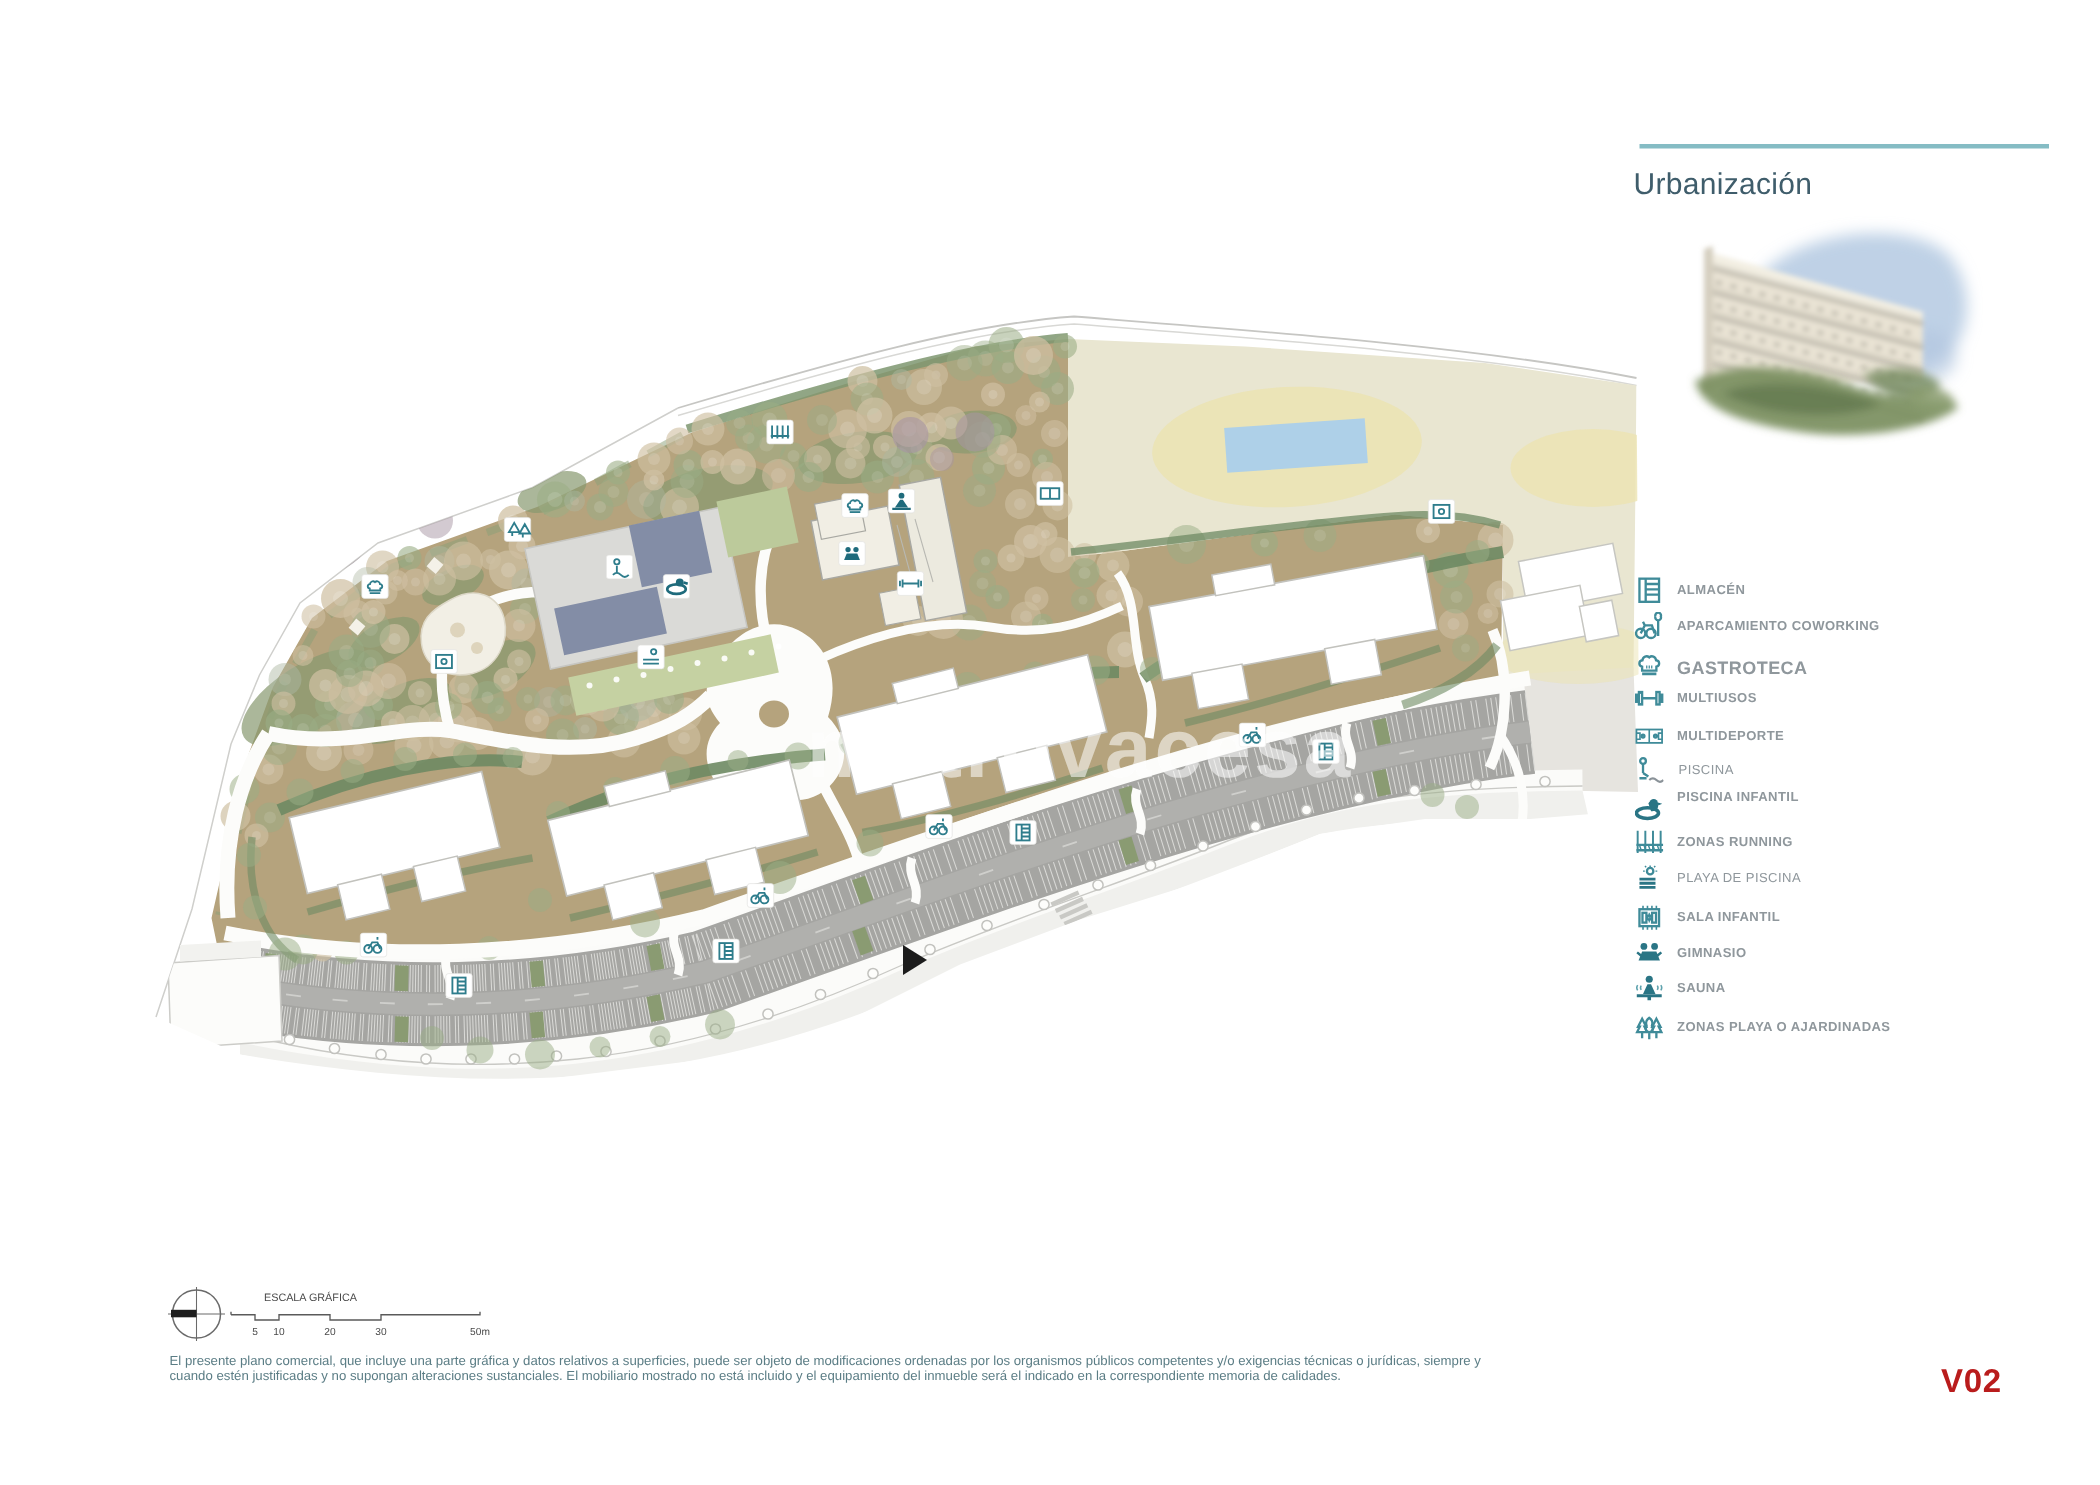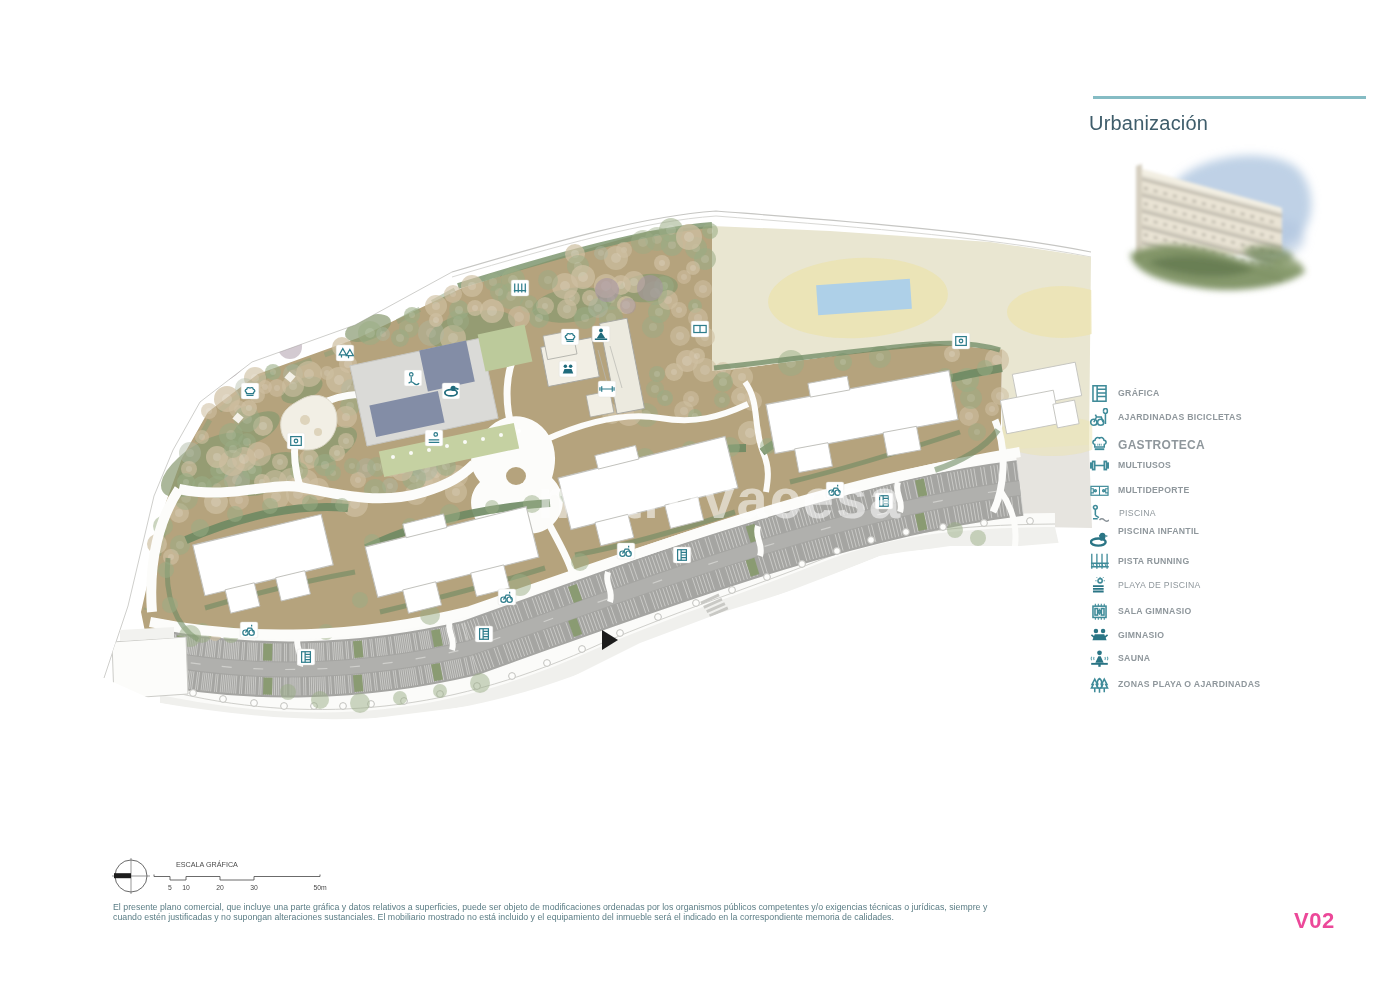--- a/index.html
+++ b/index.html
@@ -713,27 +713,27 @@
         <path d="M8,116 C40,100 85,108 115,120 C145,130 170,126 184,133 C168,148 118,156 78,150 C44,145 12,136 8,116 Z" fill="#7d9162" opacity="0.95"></path>
         <path d="M26,124 C58,112 100,120 132,131 C112,142 58,142 26,124 Z" fill="#5e744c" opacity="0.7"></path>
         <path d="M120,112 C140,104 162,108 172,118 C164,130 138,132 120,112 Z" fill="#71875a" opacity="0.8"></path>
         <path d="M150,124 C165,116 180,122 182,132 C174,141 156,139 150,124 Z" fill="#8a9c6e" opacity="0.85"></path>
       </g>
     </svg></div>
 <div style="position:absolute;left:1090px;top:384px;width:20px;height:20px"><svg width="19" height="19" viewBox="0 0 16 16">
       <rect x="2.5" y="1.5" width="11" height="13" stroke="#3f8b99" fill="none" stroke-width="1.3"></rect>
       <path d="M6,1.5 v13 M6,4.5 h7.5 M6,7.5 h7.5 M6,10.5 h7.5" stroke="#3f8b99" fill="none" stroke-width="1.3"></path>
     </svg></div>
-<div style="position:absolute;left:1118px;top:388px;font-size:8.7px;color:#8f979c;letter-spacing:0.3px;font-weight:bold">GRÁFICA</div>
+<div style="position:absolute;left:1118px;top:388px;font-size:8.7px;color:#8f979c;letter-spacing:0.3px;font-weight:bold">ALMACÉN</div>
 <div style="position:absolute;left:1090px;top:408px;width:20px;height:20px"><svg width="19" height="19" viewBox="0 0 16 16">
       <circle cx="3.2" cy="12" r="2.6" stroke="#3f8b99" fill="none" stroke-width="1.3"></circle>
       <circle cx="9" cy="12" r="2.6" stroke="#3f8b99" fill="none" stroke-width="1.3"></circle>
       <path d="M3.2,12 L5.5,7.5 h4 L11,12 M5.5,7.5 L4.5,5.5 M13,13.5 V4 M11.5,2.5 a1.6,1.6 0 1,1 3,0 a1.6,1.6 0 1,1 -3,0" stroke="#3f8b99" fill="none" stroke-width="1.3"></path>
     </svg></div>
-<div style="position:absolute;left:1118px;top:412px;font-size:8.7px;color:#8f979c;letter-spacing:0.3px;font-weight:bold">AJARDINADAS BICICLETAS</div>
+<div style="position:absolute;left:1118px;top:412px;font-size:8.7px;color:#8f979c;letter-spacing:0.3px;font-weight:bold">APARCAMIENTO COWORKING</div>
 <div style="position:absolute;left:1090px;top:434px;width:20px;height:20px"><svg width="19" height="19" viewBox="0 0 16 16">
       <path d="M4,11 L4,8.8 C1.9,8.4 1.9,5.4 4.2,5.2 C4.4,3.1 6.6,2.3 8,3.6 C9.4,2.3 11.6,3.1 11.8,5.2 C14.1,5.4 14.1,8.4 12,8.8 L12,11 Z" stroke="#3f8b99" fill="none" stroke-width="1.3"></path>
       <path d="M4,12.8 h8" stroke="#3f8b99" stroke-width="1.6" fill="none"></path>
       <path d="M6.6,8.2 v1.6 M8,8.2 v1.6 M9.4,8.2 v1.6" stroke="#3f8b99" stroke-width="0.7" fill="none"></path>
     </svg></div>
 <div style="position:absolute;left:1118px;top:438px;font-size:12px;color:#8f979c;letter-spacing:0.3px;font-weight:bold">GASTROTECA</div>
 <div style="position:absolute;left:1090px;top:456px;width:20px;height:20px"><svg width="19" height="19" viewBox="0 0 16 16">
       <path d="M4,8 h8" stroke="#3f8b99" fill="none" stroke-width="1.3"></path>
       <rect x="2.2" y="4.5" width="1.8" height="7" stroke="#3f8b99" fill="none" stroke-width="1.3"></rect>
       <rect x="12" y="4.5" width="1.8" height="7" stroke="#3f8b99" fill="none" stroke-width="1.3"></rect>
@@ -759,36 +759,36 @@
       <path d="M7.5,5.5 a3,3 0 0,1 5.5,1.5 c0,2 -2,3 -4,3 Z" fill="#2a7585"></path>
       <circle cx="10.5" cy="5.5" r="2.4" fill="#2a7585"></circle>
       <path d="M12.8,5 l2.5,0.8 -2.3,1" fill="#2a7585"></path>
     </svg></div>
 <div style="position:absolute;left:1118px;top:526px;font-size:8.7px;color:#8f979c;letter-spacing:0.3px;font-weight:bold">PISCINA INFANTIL</div>
 <div style="position:absolute;left:1090px;top:552px;width:20px;height:20px"><svg width="19" height="19" viewBox="0 0 16 16">
       <path d="M1.5,1.5 v12.5 M5.8,1.5 v12.5 M10.1,1.5 v12.5 M14.4,1.5 v12.5" stroke="#3f8b99" fill="none" stroke-width="1.1"></path>
       <path d="M0.8,9.5 h15 M0.8,12.5 h15" stroke="#3f8b99" fill="none" stroke-width="1.3"></path>
       <path d="M2.5,9.5 l1,3 M5,9.5 l1,3 M7.5,9.5 l1,3 M10,9.5 l1,3 M12.5,9.5 l1,3" stroke="#3f8b99" stroke-width="0.8" fill="none"></path>
     </svg></div>
-<div style="position:absolute;left:1118px;top:556px;font-size:8.7px;color:#8f979c;letter-spacing:0.3px;font-weight:bold">PISTA RUNNING</div>
+<div style="position:absolute;left:1118px;top:556px;font-size:8.7px;color:#8f979c;letter-spacing:0.3px;font-weight:bold">ZONAS RUNNING</div>
 <div style="position:absolute;left:1090px;top:576px;width:20px;height:20px"><svg width="19" height="19" viewBox="0 0 16 16">
       <circle cx="8.5" cy="4" r="1.8" stroke="#3f8b99" fill="none" stroke-width="1.3"></circle>
       <path d="M8.5,0.8 v1 M5.5,4 h-1 M12.5,4 h-1 M6.3,1.8 l-0.7,-0.7 M10.7,1.8 l0.7,-0.7" stroke="#3f8b99" stroke-width="0.8"></path>
       <path d="M2.5,8.5 h9 M2.5,10.8 h9 M2.5,13.1 h9" stroke="#2a7585" stroke-width="1.6"></path>
     </svg></div>
 <div style="position:absolute;left:1118px;top:580px;font-size:8.7px;color:#8f979c;letter-spacing:0.3px;font-weight:normal">PLAYA DE PISCINA</div>
 <div style="position:absolute;left:1090px;top:602px;width:20px;height:20px"><svg width="19" height="19" viewBox="0 0 16 16">
       <rect x="2.5" y="3.5" width="11" height="9.5" stroke="#3f8b99" fill="none" stroke-width="1.3"></rect>
       <path d="M4.5,1.5 v2 M7,1.5 v2 M9.5,1.5 v2 M12,1.5 v2 M4.5,13 v2 M7,13 v2 M9.5,13 v2 M12,13 v2" stroke="#3f8b99" stroke-width="0.9"></path>
       <rect x="4.2" y="5.5" width="2.2" height="5.5" stroke="#3f8b99" fill="none" stroke-width="1.3"></rect>
       <rect x="9.6" y="5.5" width="2.2" height="5.5" stroke="#3f8b99" fill="none" stroke-width="1.3"></rect>
       <circle cx="8" cy="8.2" r="1.2" stroke="#3f8b99" fill="none" stroke-width="1.3"></circle>
       <path d="M8,5.5 v5.5" stroke="#3f8b99" stroke-width="0.7"></path>
     </svg></div>
-<div style="position:absolute;left:1118px;top:606px;font-size:8.7px;color:#8f979c;letter-spacing:0.3px;font-weight:bold">SALA GIMNASIO</div>
+<div style="position:absolute;left:1118px;top:606px;font-size:8.7px;color:#8f979c;letter-spacing:0.3px;font-weight:bold">SALA INFANTIL</div>
 <div style="position:absolute;left:1090px;top:626px;width:20px;height:20px"><svg width="19" height="19" viewBox="0 0 16 16">
       <circle cx="5" cy="4.2" r="1.9" fill="#2a7585"></circle>
       <circle cx="11" cy="4.2" r="1.9" fill="#2a7585"></circle>
       <path d="M2,12 l2,-5 h8 l2,5 Z" fill="#2a7585"></path>
       <path d="M1.2,7.5 l2.5,2 M14.8,7.5 l-2.5,2" stroke="#2a7585" stroke-width="1.4"></path>
     </svg></div>
 <div style="position:absolute;left:1118px;top:630px;font-size:8.7px;color:#8f979c;letter-spacing:0.3px;font-weight:bold">GIMNASIO</div>
 <div style="position:absolute;left:1090px;top:649px;width:20px;height:20px"><svg width="19" height="19" viewBox="0 0 16 16">
       <circle cx="8" cy="3.2" r="2" fill="#2a7585"></circle>
       <path d="M4.5,11.5 l2.5,-5.5 h2 l2.5,5.5 Z" fill="#2a7585"></path>
@@ -809,13 +809,13 @@
     <rect x="114" y="873.2" width="17" height="5" fill="#1d1d1d"></rect>
     <text x="176" y="867" font-size="7.2" fill="#4a4a4a" font-family="Liberation Sans, sans-serif">ESCALA GRÁFICA</text>
     <path d="M154,874.5 v2 M154,876.5 h16 v3.5 h16 v-3.5 h34 v3.5 h34 v-3.5 h66 v-2" stroke="#5a5a5a" stroke-width="0.9" fill="none"></path>
     <text x="170" y="890" font-size="6.8" fill="#4a4a4a" text-anchor="middle" font-family="Liberation Sans, sans-serif">5</text>
     <text x="186" y="890" font-size="6.8" fill="#4a4a4a" text-anchor="middle" font-family="Liberation Sans, sans-serif">10</text>
     <text x="220" y="890" font-size="6.8" fill="#4a4a4a" text-anchor="middle" font-family="Liberation Sans, sans-serif">20</text>
     <text x="254" y="890" font-size="6.8" fill="#4a4a4a" text-anchor="middle" font-family="Liberation Sans, sans-serif">30</text>
     <text x="320" y="890" font-size="6.8" fill="#4a4a4a" text-anchor="middle" font-family="Liberation Sans, sans-serif">50m</text>
   </svg>
 <div class="abs" style="left:113px;top:902px;width:1010px;font-size:8.8px;line-height:10px;color:#5b7d85">El presente plano comercial, que incluye una parte gráfica y datos relativos a superficies, puede ser objeto de modificaciones ordenadas por los organismos públicos competentes y/o exigencias técnicas o jurídicas, siempre y<br>cuando estén justificadas y no supongan alteraciones sustanciales. El mobiliario mostrado no está incluido y el equipamiento del inmueble será el indicado en la correspondiente memoria de calidades.</div>
-<div class="abs" style="left:1294px;top:908px;font-size:22px;font-weight:bold;color:#ec4899;letter-spacing:0.5px">V02</div>
+<div class="abs" style="left:1294px;top:908px;font-size:22px;font-weight:bold;color:#b91c1c;letter-spacing:0.5px">V02</div>
 
 </body></html>

